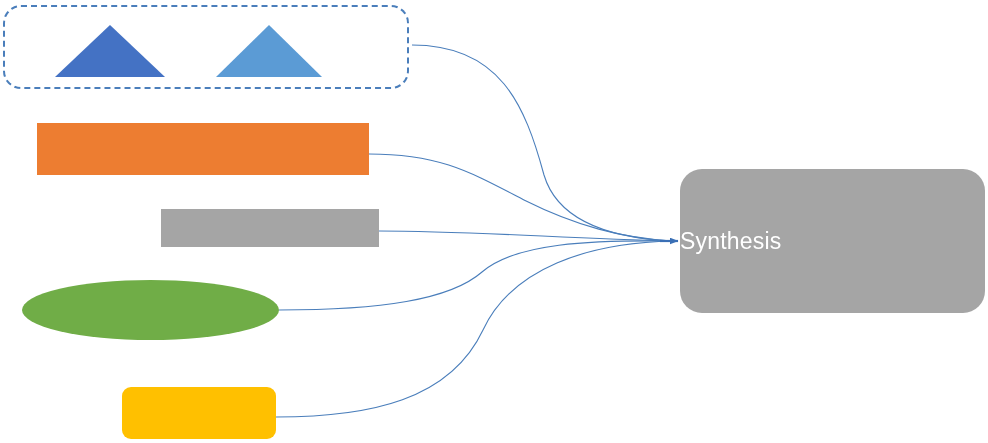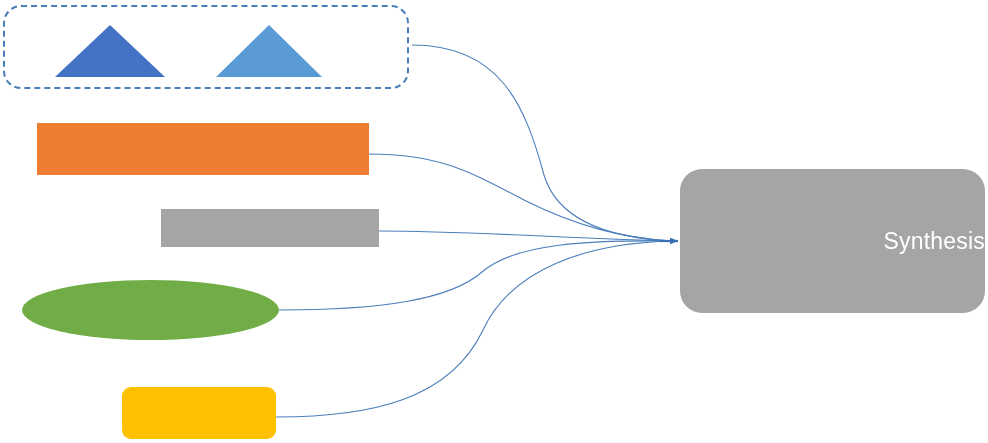--- a/index.html
+++ b/index.html
@@ -85,21 +85,21 @@
     border-radius: 9px;
   }
   #node-synthesis {
     left: 680px;
     top: 169px;
     width: 305px;
     height: 144px;
     border-radius: 22px;
     display: flex;
     align-items: center;
-    justify-content: flex-end;
+    justify-content: flex-start;
   }
   #synthesis-label {
     color: #ffffff;
     font-size: 23px;
     font-weight: 400;
     letter-spacing: 0.2px;
     font-family: "Liberation Sans", sans-serif;
   }
 </style>
 </head>

